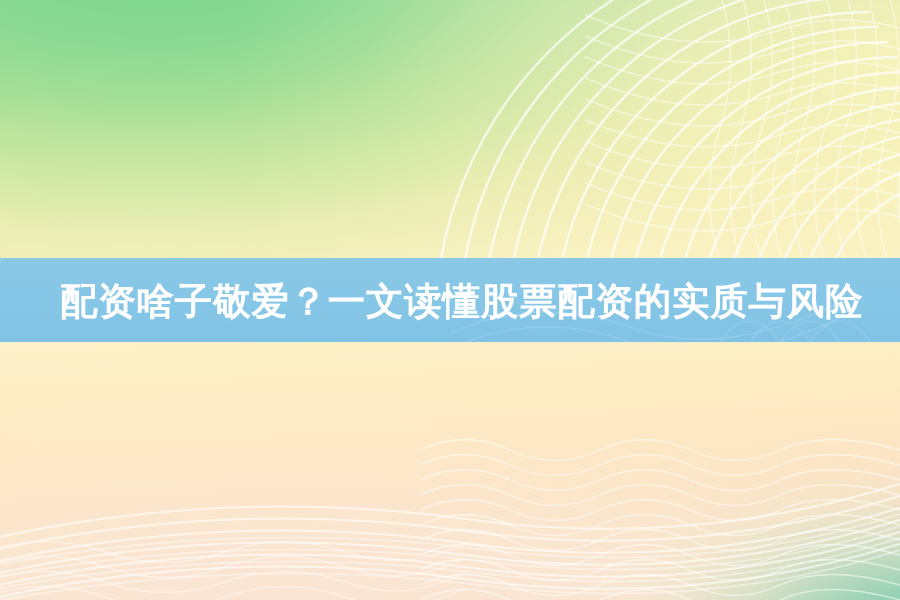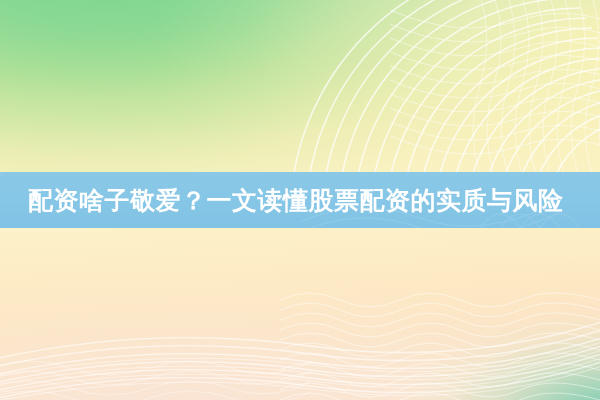--- a/index.html
+++ b/index.html
@@ -113,21 +113,21 @@
     align-items: center;
   }
   .band-texture {
     position: absolute;
     inset: 0;
     opacity: 0.5;
   }
   .title-text {
     position: relative;
     z-index: 2;
-    margin: 0;
+    margin: 12px;
     padding-left: 28px;
     color: #ffffff;
     font-size: 25px;
     line-height: 1;
     font-weight: bold;
     letter-spacing: 0.5px;
     white-space: nowrap;
     font-family: "DejaVu Sans", "Liberation Sans", sans-serif;
   }
 </style>

